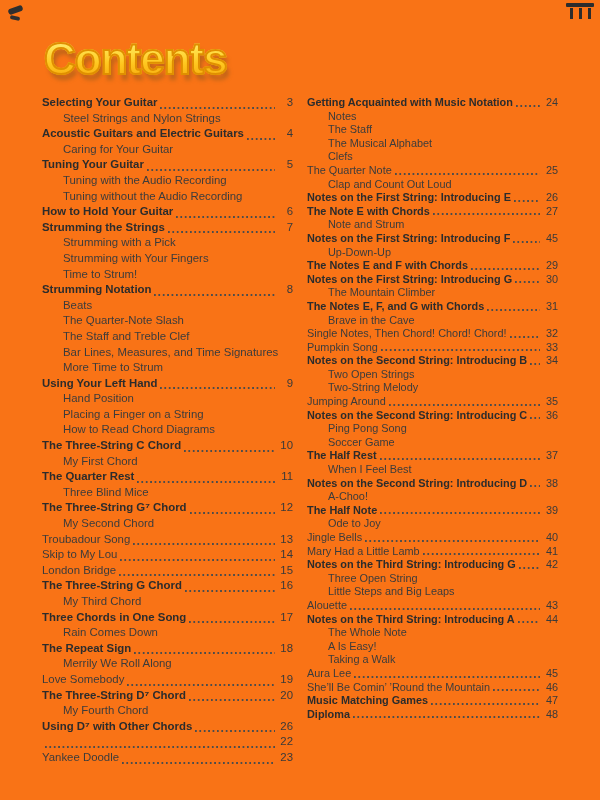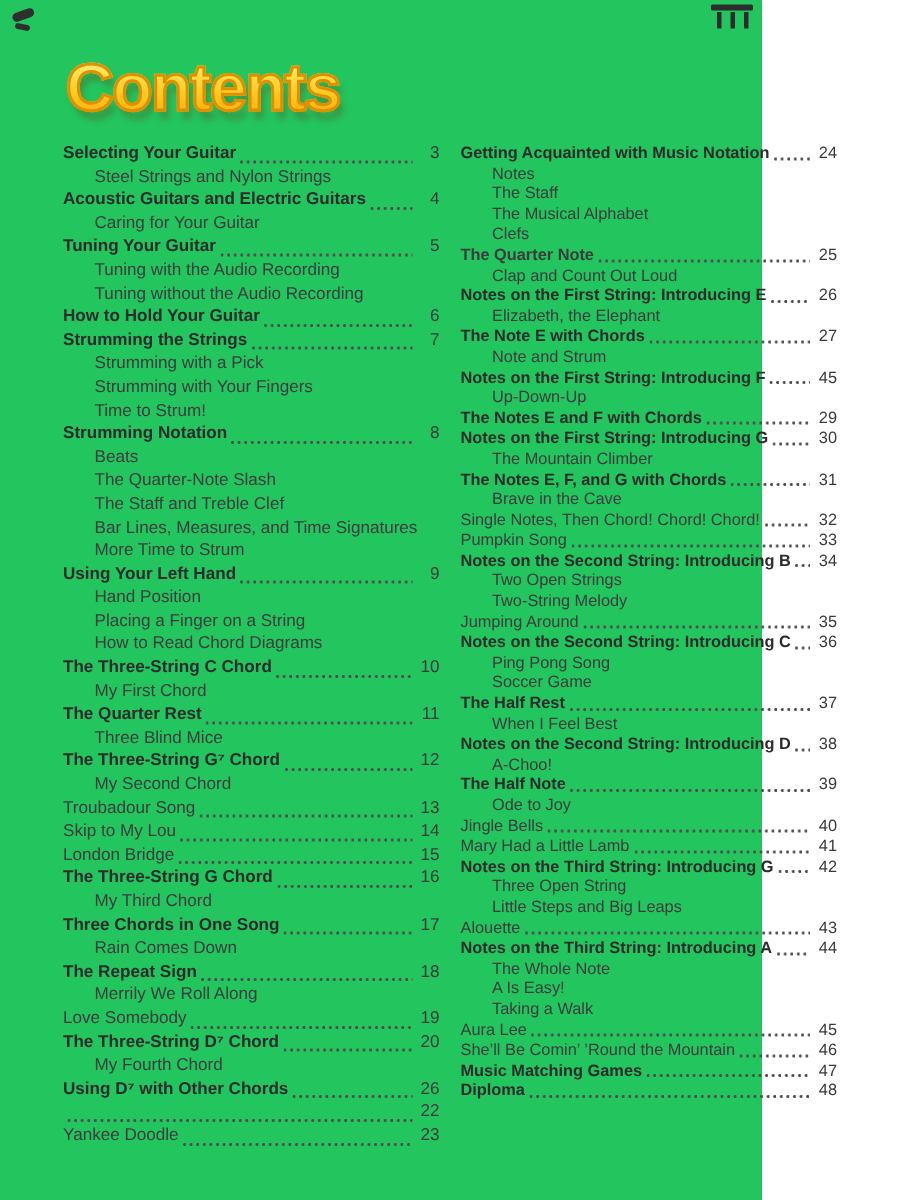--- a/index.html
+++ b/index.html
@@ -7,23 +7,23 @@
     padding: 0;
     width: 600px;
     height: 800px;
     background: #ffffff;
     overflow: hidden;
     font-family: "Liberation Sans", sans-serif;
     -webkit-font-smoothing: antialiased;
   }
   .page {
     position: relative;
-    width: 508px;
+    width: 600px;
     height: 800px;
-    background: #22c55e;
+    background: #f97316;
   }
 
   
   .artifact { position: absolute; pointer-events: none; }
   .artifact-left { left: 7px; top: 2px; width: 26px; height: 22px; }
   .artifact-left::before {
     content: ""; position: absolute; left: 1px; top: 5px;
     width: 15px; height: 6px; background: #2f2f2f;
     border-radius: 3px; transform: rotate(-20deg);
   }
@@ -86,21 +86,21 @@
   .row {
     display: flex;
     align-items: baseline;
     color: #3c3c3c;
   }
   .col-left  .row { height: 15.6px; font-size: 11.4px; }
   .col-right .row { height: 13.6px; font-size: 10.9px; }
 
   .label { white-space: nowrap; }
   .row.heading .label { font-weight: 700; color: #2c2c2c; }
-  .row.heading-plain .label { font-weight: 700; color: #3c3c3c; }
+  .row.heading-plain .label { font-weight: 400; color: #3c3c3c; }
   .row.sub        { padding-left: 21px; }
   .row.sub-italic { padding-left: 21px; }
   .row.sub-italic .label,
   .row.song .label { }
 
   .leader {
     flex: 1;
     height: 2px;
     margin: 0 3px 3px 3px;
     align-self: flex-end;
@@ -352,24 +352,20 @@
   </div>
         <div class="row sub-italic">
     <span class="label">Clap and Count Out Loud</span>
 
   </div>
         <div class="row heading">
     <span class="label">Notes on the First String: Introducing E</span>
     <span class="leader"></span>
     <span class="pg">26</span>
   </div>
-        <div class="row sub-italic">
-    <span class="label">Elizabeth, the Elephant</span>
-
-  </div>
         <div class="row heading">
     <span class="label">The Note E with Chords</span>
     <span class="leader"></span>
     <span class="pg">27</span>
   </div>
         <div class="row sub-italic">
     <span class="label">Note and Strum</span>
 
   </div>
         <div class="row heading">

